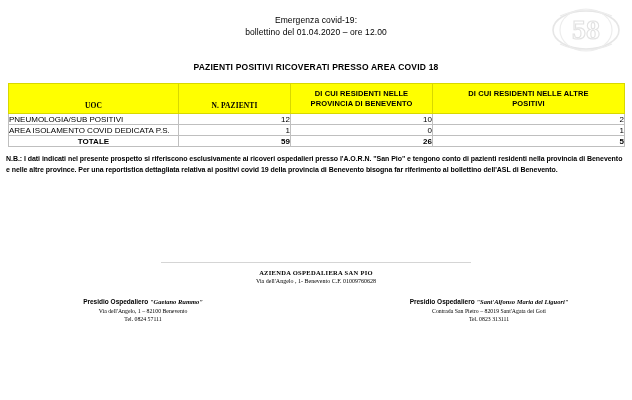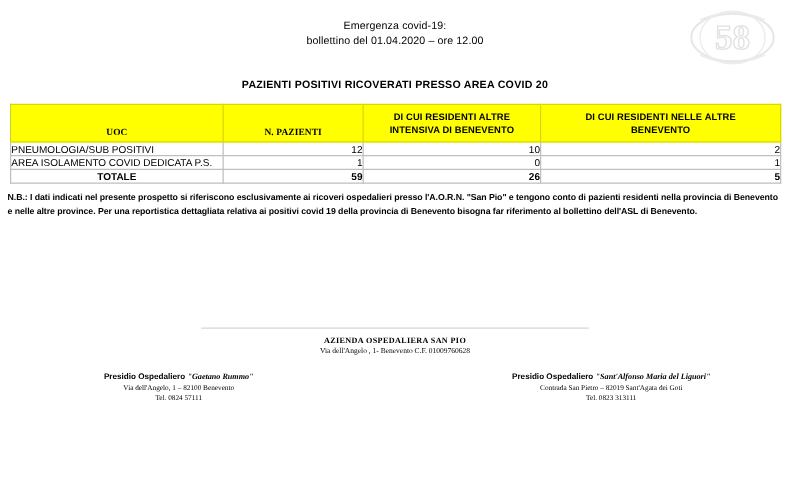--- a/index.html
+++ b/index.html
@@ -177,41 +177,41 @@
     <path d="M12 38 Q38 50 64 38" fill="none" stroke="#ebebeb" stroke-width="1.2"></path>
     <text x="38" y="33" text-anchor="middle" font-family="Liberation Serif, serif" font-size="28" font-weight="bold" fill="#ffffff" stroke="#e2e2e2" stroke-width="1.1">58</text>
   </svg>
 </div>
 
 <div class="doc-header">
   <div class="line">Emergenza covid-19:</div>
   <div class="line">bollettino del 01.04.2020 – ore 12.00</div>
 </div>
 
-<div class="section-title">PAZIENTI POSITIVI RICOVERATI PRESSO AREA COVID 20</div>
+<div class="section-title">PAZIENTI POSITIVI RICOVERATI PRESSO AREA COVID 18</div>
 
 <div class="table-wrap">
   <table class="covid">
     <colgroup>
       <col class="c-uoc">
         <col class="c-paz">
         <col class="c-bn">
         <col class="c-altre">
     </colgroup>
     <thead>
       <tr>
         <th class="uoc-head">UOC</th>
         <th class="paz-head">N. PAZIENTI</th>
         <th>
-          <span>DI CUI RESIDENTI ALTRE</span><br>
-          <span>INTENSIVA DI BENEVENTO</span>
+          <span>DI CUI RESIDENTI NELLE</span><br>
+          <span>PROVINCIA DI BENEVENTO</span>
         </th>
         <th>
           <span>DI CUI RESIDENTI NELLE ALTRE</span><br>
-          <span>BENEVENTO</span>
+          <span>POSITIVI</span>
         </th>
       </tr>
     </thead>
     <tbody>
       <tr>
         <td class="label">PNEUMOLOGIA/SUB POSITIVI</td>
         <td class="num">12</td>
         <td class="num">10</td>
         <td class="num">2</td>
       </tr>

